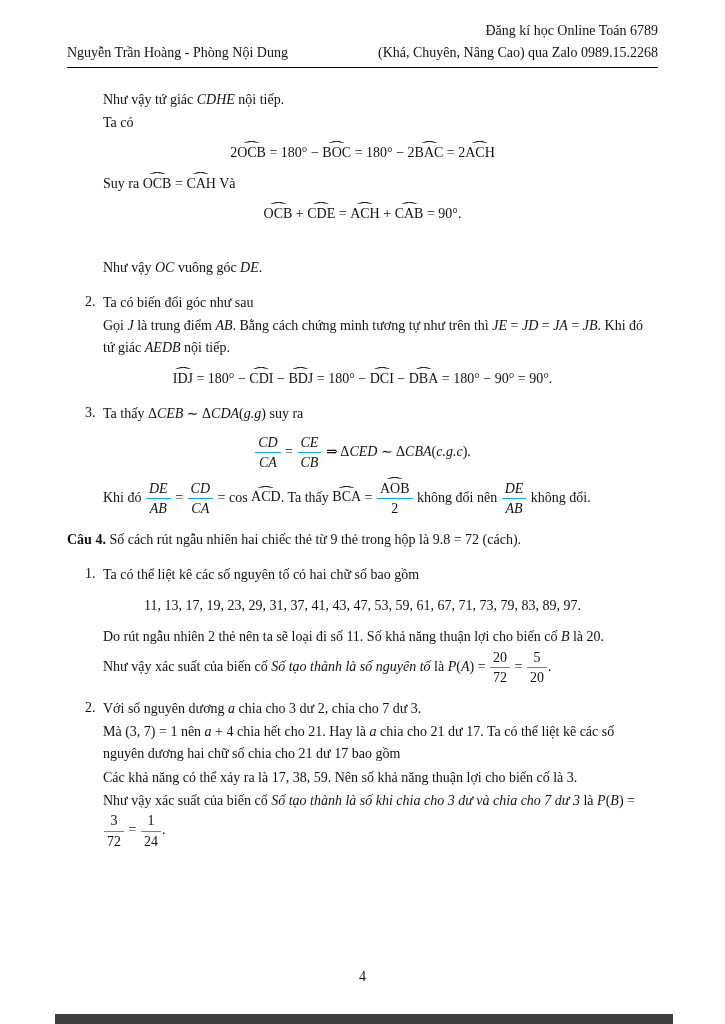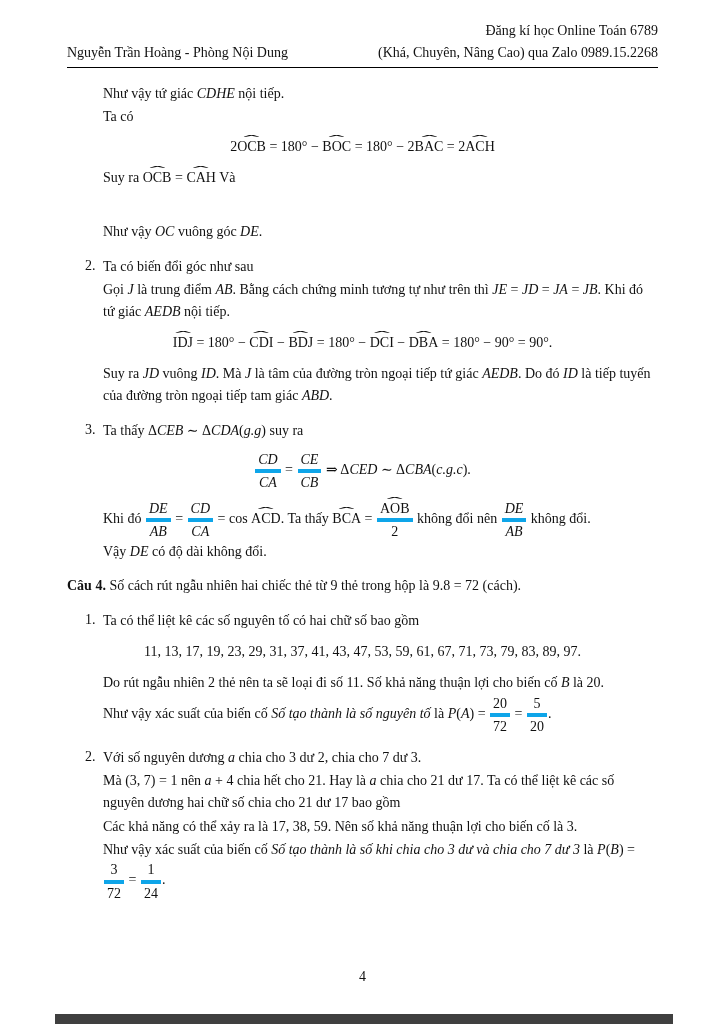--- a/index.html
+++ b/index.html
@@ -16,42 +16,42 @@
     background: #fff;
     padding: 20px 67px 10px 67px;
     display: flex; flex-direction: column;
     font-size: 14px; line-height: 22px;
   }
   
   .hdr-top { text-align: right; }
   .hdr-bottom { display: flex; justify-content: space-between; align-items: flex-end; }
   .hdr-rule { border-bottom: 1.5px solid #000; margin-top: 3px; }
   
-  .content { margin-top: 14px; flex: 0 1 auto; }
+  .content { margin-top: 20px; flex: 0 1 auto; }
   .para { margin: 1px 0; }
   .indent { margin-left: 36px; }
   .gap-top { margin-top: 32px; }
   .gap-top-sm { margin-top: 12px; }
   .equation { text-align: center; margin: 8px 0 9px 0; }
   .list-item { display: flex; padding-left: 18px; margin-top: 12px; }
   .inum { width: 18px; flex: none; }
   .ibody { flex: 1; }
   i { font-style: italic; }
   b { font-weight: bold; }
   
   .hat { position: relative; display: inline-block; }
   .hat::before {
     content: "\02C6";
     position: absolute; left: 0; right: 0; top: -0.42em;
     text-align: center; font-style: normal;
     transform: scale(3.4, 1);
   }
   
   .frac { display: inline-block; vertical-align: middle; text-align: center; line-height: 1.1; margin: 0 1px; }
-  .frac .num { display: block; padding: 1px 3px 2px 3px; border-bottom: 4px solid #0ea5e9; }
+  .frac .num { display: block; padding: 1px 3px 2px 3px; border-bottom: 1px solid #0ea5e9; }
   .frac .den { display: block; padding: 2px 3px 0 3px; }
   
   .footer { margin-top: auto; text-align: center; padding-bottom: 26px; }
   .viewer-bar { position: absolute; bottom: 0; left: 55px; right: 52px; height: 10px; background: #3f3f3f; }
 </style>
 </head>
 <body>
 
 <div class="page">
 
@@ -63,41 +63,40 @@
     </div>
     <div class="hdr-rule"></div>
   </header>
 
   <main class="content">
 
     <div class="para indent">Như vậy tứ giác <i>CDHE</i> nội tiếp.</div>
     <div class="para indent">Ta có</div>
     <div class="equation">2<span class="hat">OCB</span> = 180° − <span class="hat">BOC</span> = 180° − 2<span class="hat">BAC</span> = 2<span class="hat">ACH</span></div>
     <div class="para indent">Suy ra <span class="hat">OCB</span> = <span class="hat">CAH</span> Và</div>
+    <div class="equation"><span class="hat">OCB</span> + <span class="hat">CDE</span> = <span class="hat">ACH</span> + <span class="hat">CAB</span> = 90°.</div>
     <div class="para indent gap-top">Như vậy <i>OC</i> vuông góc <i>DE</i>.</div>
 
     <div class="list-item">
       <span class="inum">2.</span>
       <div class="ibody">
         <div class="para">Ta có biến đổi góc như sau</div>
         <div class="para">Gọi <i>J</i> là trung điểm <i>AB</i>. Bằng cách chứng minh tương tự như trên thì <i>JE</i> = <i>JD</i> = <i>JA</i> = <i>JB</i>. Khi đó tứ giác <i>AEDB</i> nội tiếp.</div>
       </div>
     </div>
     <div class="equation"><span class="hat">IDJ</span> = 180° − <span class="hat">CDI</span> − <span class="hat">BDJ</span> = 180° − <span class="hat">DCI</span> − <span class="hat">DBA</span> = 180° − 90° = 90°.</div>
-    <div class="para indent">Suy ra <i>JD</i> vuông <i>ID</i>. Mà <i>J</i> là tâm của đường tròn ngoại tiếp tứ giác <i>AEDB</i>. Do đó <i>ID</i> là tiếp tuyến của đường tròn ngoại tiếp tam giác <i>ABD</i>.</div>
 
     <div class="list-item">
       <span class="inum">3.</span>
       <div class="ibody">
         <div class="para">Ta thấy Δ<i>CEB</i> ∼ Δ<i>CDA</i>(<i>g.g</i>) suy ra</div>
       </div>
     </div>
     <div class="equation"><span class="frac"><span class="num"><i>CD</i></span><span class="den"><i>CA</i></span></span> = <span class="frac"><span class="num"><i>CE</i></span><span class="den"><i>CB</i></span></span> ⇒ Δ<i>CED</i> ∼ Δ<i>CBA</i>(<i>c.g.c</i>).</div>
     <div class="para indent">Khi đó <span class="frac"><span class="num"><i>DE</i></span><span class="den"><i>AB</i></span></span> = <span class="frac"><span class="num"><i>CD</i></span><span class="den"><i>CA</i></span></span> = cos <span class="hat">ACD</span>. Ta thấy <span class="hat">BCA</span> = <span class="frac"><span class="num"><span class="hat">AOB</span></span><span class="den">2</span></span> không đổi nên <span class="frac"><span class="num"><i>DE</i></span><span class="den"><i>AB</i></span></span> không đổi.</div>
-    <div class="para indent">Vậy <i>DE</i> có độ dài không đổi.</div>
 
     <div class="para gap-top-sm"><b>Câu 4.</b> Số cách rút ngẫu nhiên hai chiếc thẻ từ 9 thẻ trong hộp là 9.8 = 72 (cách).</div>
 
     <div class="list-item">
       <span class="inum">1.</span>
       <div class="ibody">
         <div class="para">Ta có thể liệt kê các số nguyên tố có hai chữ số bao gồm</div>
       </div>
     </div>
     <div class="equation">11, 13, 17, 19, 23, 29, 31, 37, 41, 43, 47, 53, 59, 61, 67, 71, 73, 79, 83, 89, 97.</div>

